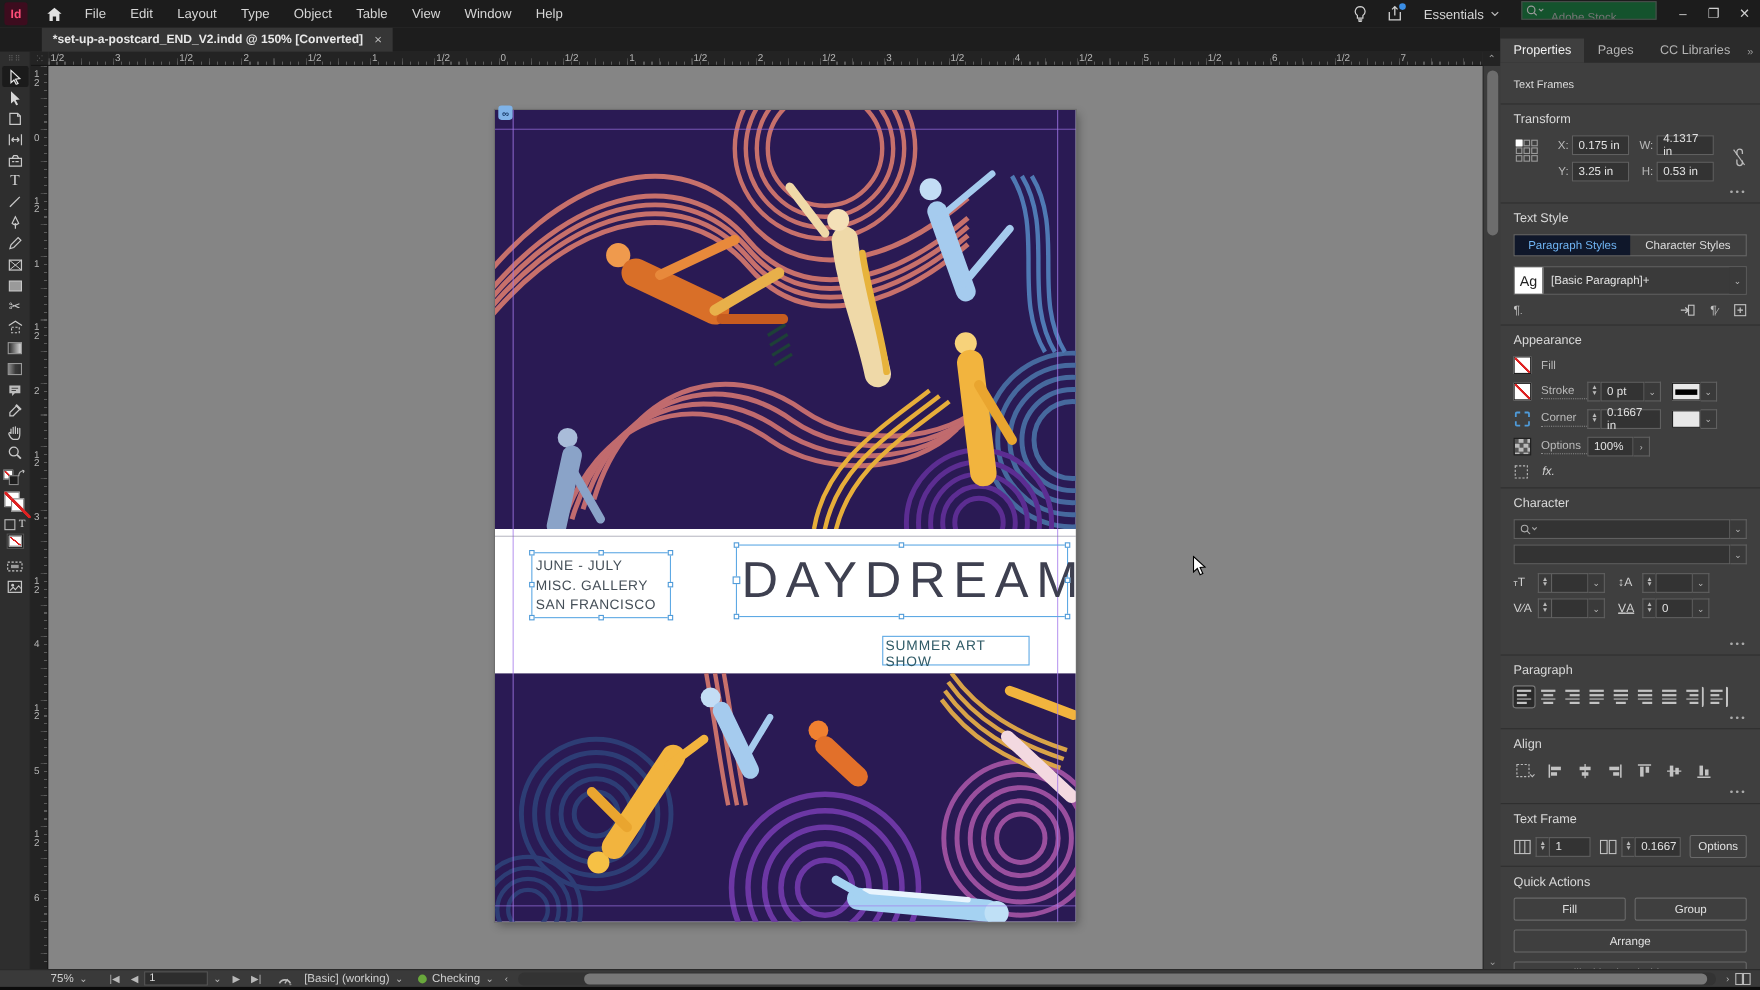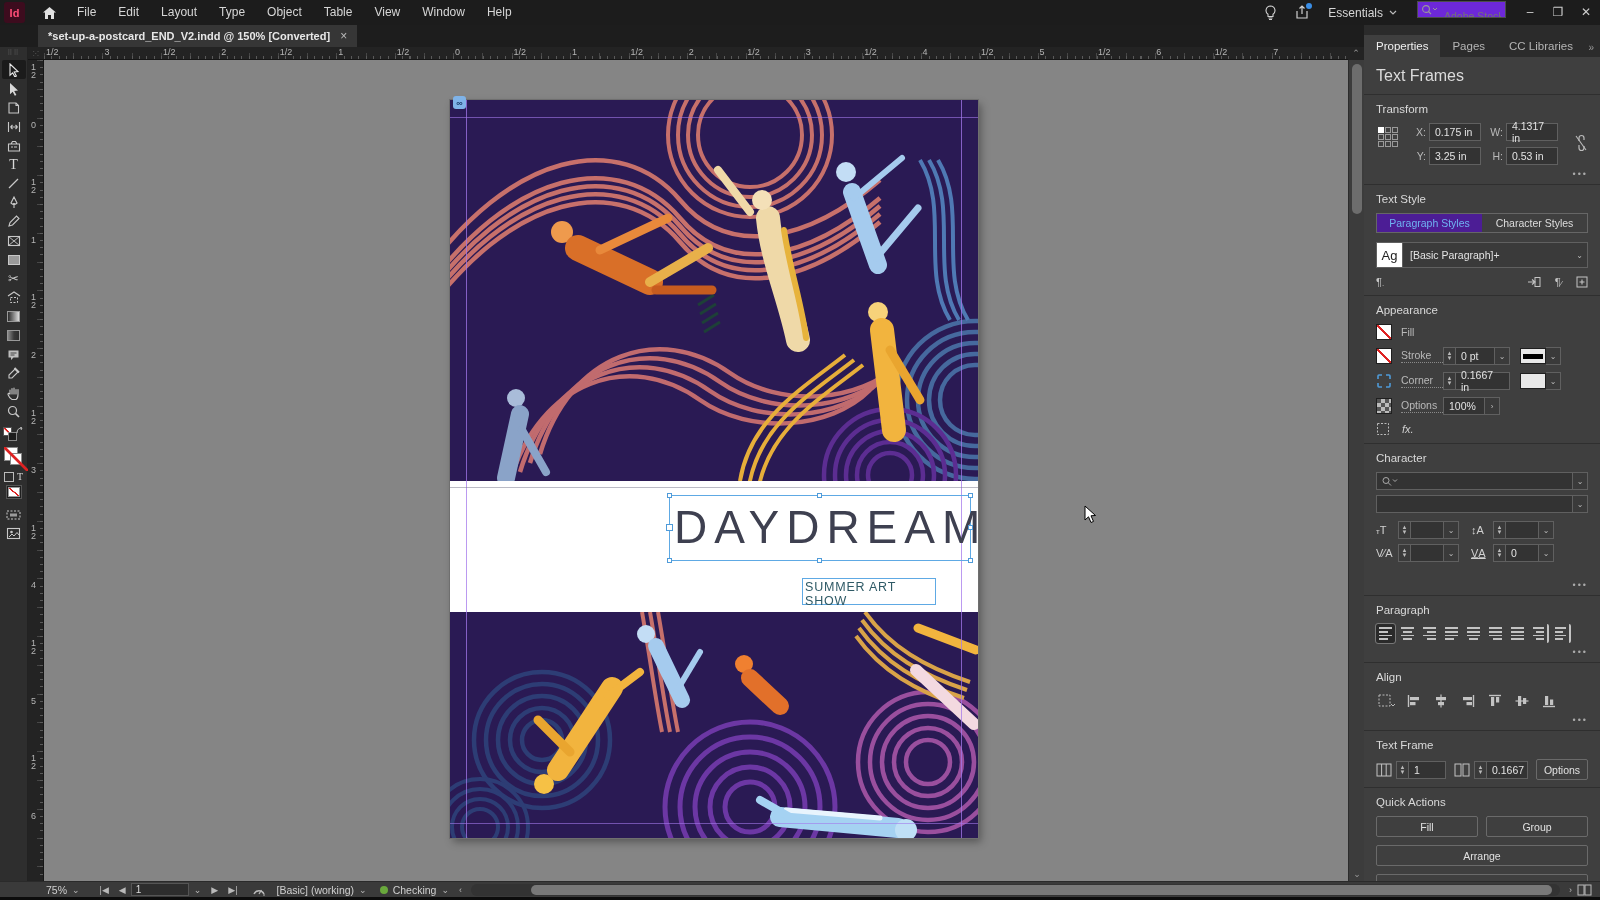--- a/index.html
+++ b/index.html
@@ -6,21 +6,21 @@
   html,body{width:1600px;height:900px;background:#111;overflow:hidden}
   #app{position:relative;width:1600px;height:900px;background:#3a3a3a;overflow:hidden}
   .abs{position:absolute}
 
   
   #menubar{left:0;top:0;width:1600px;height:25px;background:#1c1c1c;display:flex;align-items:center;z-index:30}
   #id-logo{width:21px;height:21px;margin:0 8px 0 4px;background:#3d0c1e;border-radius:3px;color:#ff4e78;font-size:11px;font-weight:bold;display:flex;align-items:center;justify-content:center}
   .mi{color:#d6d6d6;font-size:12px;padding:0 11px;line-height:25px;cursor:default}
   .mbicon{color:#cfcfcf;margin:0 9px;position:relative;display:flex;align-items:center}
   #workspace{color:#d6d6d6;font-size:12px;margin:0 10px;display:flex;align-items:center;gap:6px}
-  #stock-search{width:89px;height:17px;background:#6d28d9;border:1px solid #4c4c4c;color:#bbb;font-size:10.5px;padding:12px 4px 0 26px}
+  #stock-search{width:123px;height:17px;background:#14532d;border:1px solid #4c4c4c;color:#bbb;font-size:10.5px;padding:12px 4px 0 26px}
   .searchwrap{position:relative;margin:0 10px}
   .searchwrap svg{position:absolute;left:4px;top:3px}
   .winctl{color:#cfcfcf;font-size:12px;width:28px;text-align:center;line-height:25px}
   .notif-dot{position:absolute;right:-3px;top:-2px;width:6px;height:6px;border-radius:50%;background:#3a8ee6}
 
   
   #tabbar{left:0;top:25px;width:1364px;height:22px;background:#1d1d1d;display:flex;align-items:flex-end;z-index:29}
   #doctab{height:22px;background:#363636;color:#e8e8e8;font-size:11px;font-weight:bold;display:flex;align-items:center;padding:0 10px;margin-left:38px;gap:10px}
   #doctab .x{color:#bbb;font-weight:normal;font-size:12px}
   .chevL{color:#8a8a8a;font-size:10px;position:absolute;left:6px;top:27px}
@@ -88,21 +88,21 @@
   .row{display:flex;align-items:center;margin-bottom:7px}
   
   #proxy{display:grid;grid-template-columns:repeat(3,6px);grid-template-rows:repeat(3,6px);gap:1px;margin:4px 10px 0 2px}
   #proxy i{border:1px solid #9a9a9a;background:transparent}
   #proxy i.on{background:#fff;border-color:#fff}
   .tf-lab{width:18px;font-size:10.5px;color:#b9b9b9;text-align:right;margin-right:3px}
   .tf-fld{width:52px}
   
   .seg{display:flex;border:1px solid #666;height:20px;margin-bottom:9px}
   .seg div{flex:1;display:flex;align-items:center;justify-content:center;font-size:10.5px;color:#ddd}
-  .seg .on{background:#4c1d95;color:#6fb3f2}
+  .seg .on{background:#0f172a;color:#6fb3f2}
   .stylebox{display:flex;align-items:center;height:26px;border:1px solid #606060;background:#3a3a3a;margin-bottom:8px}
   .agbox{width:26px;height:24px;background:#fff;color:#222;font-size:13px;display:flex;align-items:center;justify-content:center;border-right:1px solid #606060}
   .stylename{flex:1;font-size:10.5px;color:#e3e3e3;padding-left:7px}
   .iconrow{display:flex;align-items:center;color:#c5c5c5;font-size:12px}
   
   .swnone{position:relative;width:16px;height:16px;background:#fff;border:1px solid #1f1f1f;margin-right:9px;flex:0 0 auto}
   .swnone::after{content:"";position:absolute;inset:0;background:linear-gradient(to top right,transparent 44%,#d22 45%,#d22 55%,transparent 56%)}
   .swstroke{width:26px;height:16px;background:#e8e8e8;border:1px solid #1f1f1f;display:flex;align-items:center;justify-content:center}
   .swstroke i{display:block;width:20px;height:5px;background:#000}
   .swcorner{width:26px;height:16px;background:#e8e8e8;border:1px solid #1f1f1f}
@@ -533,20 +533,33 @@
       </svg>
 
       <div class="guide-v" style="left:16px"></div>
       <div class="guide-v" style="left:511px"></div>
       <div class="guide-h" style="top:17px"></div>
       <div class="guide-h" style="top:723px"></div>
       <div class="guide-h" style="top:387px;background:rgba(120,120,140,.5)"></div>
 
       <div id="cc-badge">∞</div>
 
+      <div class="tframe" id="txt-details">
+        <div>JUNE - JULY</div>
+        <div>MISC. GALLERY</div>
+        <div>SAN FRANCISCO</div>
+        <div class="handle" style="left:-3px;top:-3px"></div>
+          <div class="handle" style="left:50%;top:-3px;margin-left:-3px"></div>
+          <div class="handle" style="right:-3px;top:-3px"></div>
+        <div class="handle" style="left:-3px;top:50%;margin-top:-3px"></div>
+          <div class="handle" style="right:-3px;top:50%;margin-top:-3px"></div>
+        <div class="handle" style="left:-3px;bottom:-3px"></div>
+          <div class="handle" style="left:50%;bottom:-3px;margin-left:-3px"></div>
+          <div class="handle" style="right:-3px;bottom:-3px"></div>
+      </div>
 
       <div class="tframe" id="txt-daydream">
         <span>DAYDREAM</span>
         <div class="handle" style="left:-3px;top:-3px"></div><div class="handle" style="left:50%;top:-3px;margin-left:-3px"></div><div class="handle" style="right:-3px;top:-3px"></div>
         <div class="handle" style="left:-4px;top:50%;margin-top:-4px;width:7px;height:7px"></div><div class="handle" style="right:-3px;top:50%;margin-top:-3px"></div>
         <div class="handle" style="left:-3px;bottom:-3px"></div><div class="handle" style="left:50%;bottom:-3px;margin-left:-3px"></div><div class="handle" style="right:-3px;bottom:-3px"></div>
       </div>
 
       <div class="tframe" id="txt-summer">
         <span>SUMMER ART SHOW</span>
@@ -566,21 +579,21 @@
   <div class="abs" id="paneltabs">
     <div class="ptab active">Properties</div>
     <div class="ptab">Pages</div>
     <div class="ptab">CC Libraries</div>
     <div class="ptabs-more">»</div>
   </div>
 
   <div class="abs" id="panel">
 
     <div class="sec" style="padding-top:10px;padding-bottom:9px">
-      <span style="font-size:16px;color:#dcdcdc">Text Frames</span>
+      <span style="font-size:10px;color:#dcdcdc">Text Frames</span>
     </div>
 
     <div class="sec">
       <div class="sechead">Transform</div>
       <div style="display:flex">
         <div id="proxy">
           <i class="on"></i>
             <i></i>
             <i></i>
             <i></i>

